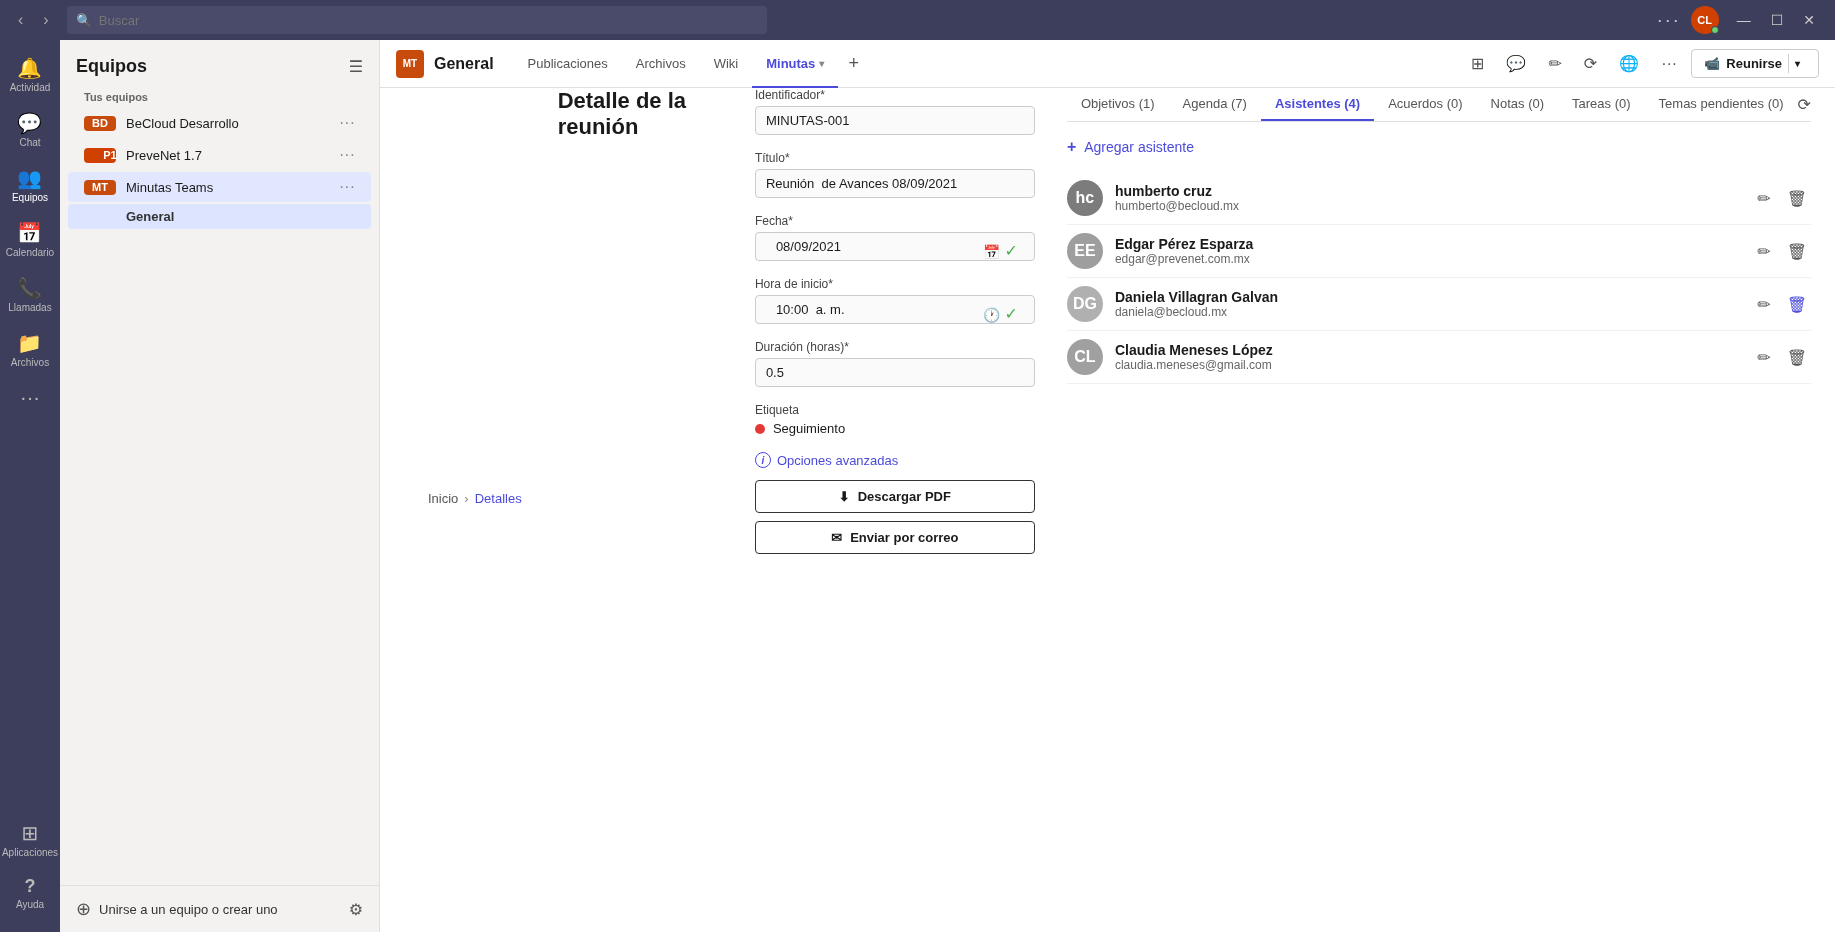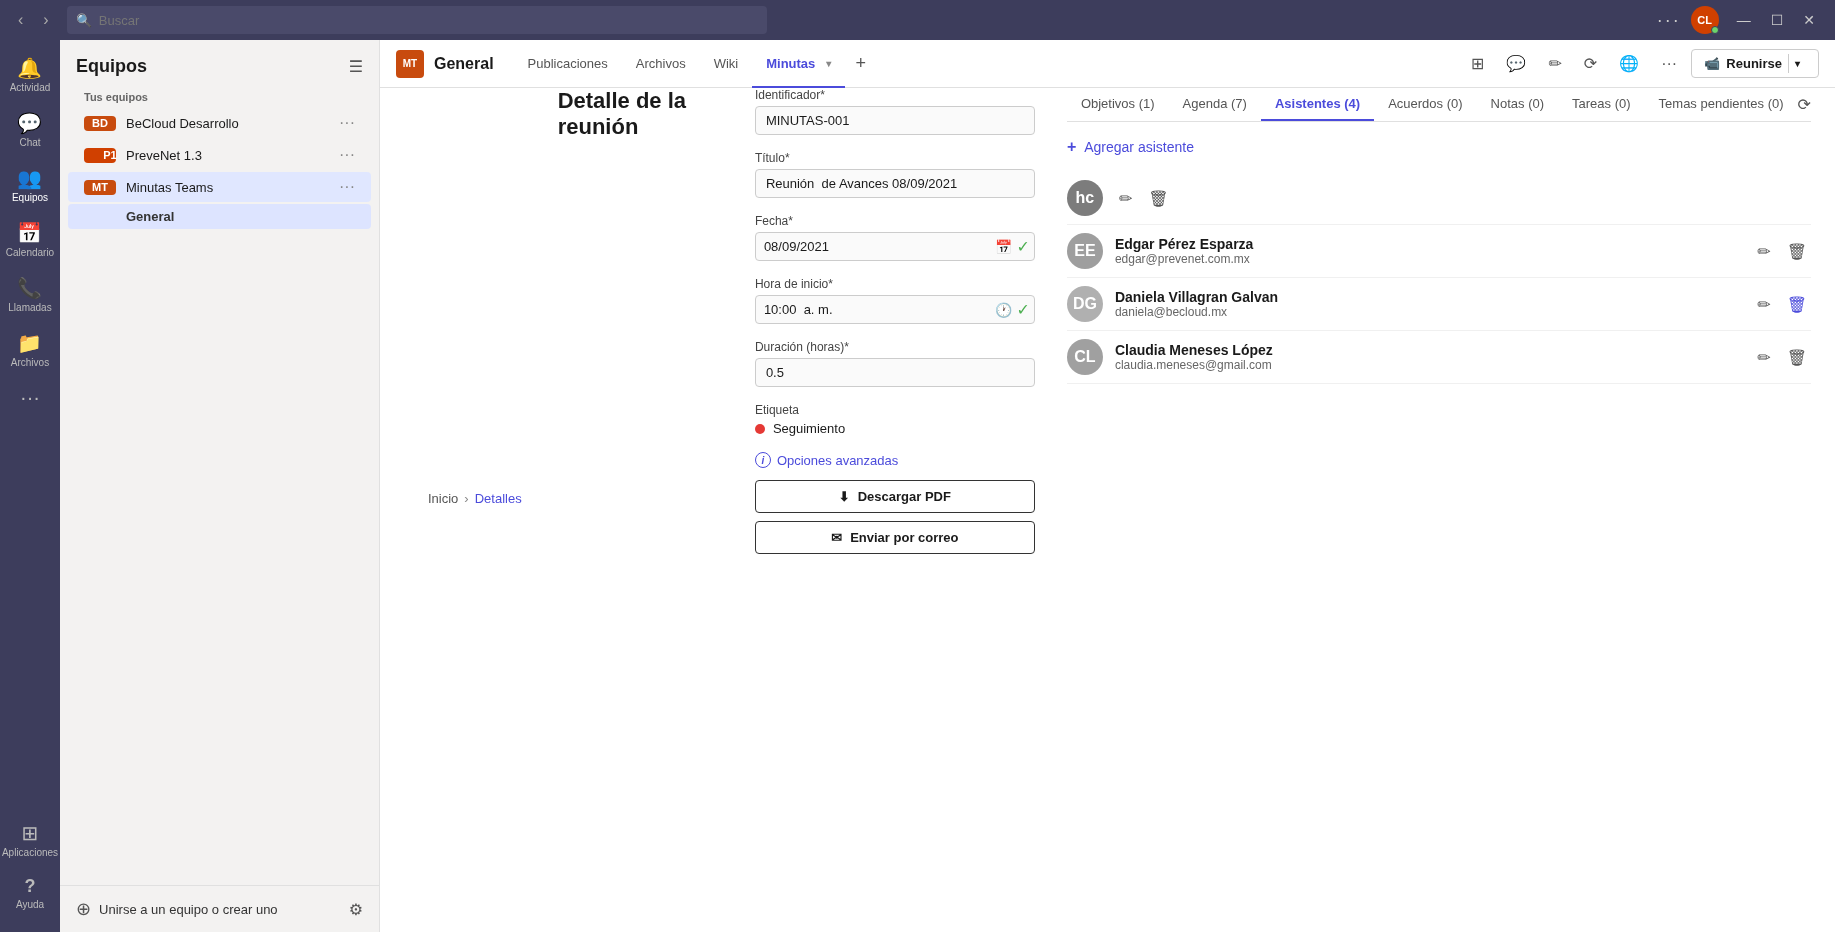--- a/index.html
+++ b/index.html
@@ -238,21 +238,20 @@
       font-size: 13px;
       color: #555;
       cursor: pointer;
       border-bottom: 2px solid transparent;
       margin-bottom: -1px;
     }
     .channel-tab.active {
       color: #4b4bdb;
       border-bottom: 2px solid #4b4bdb;
       font-weight: 600;
-      gap: 7px;
     }
     .tab-dropdown-arrow { font-size: 10px; margin-left: 4px; color: #888; }
     .add-tab-btn {
       padding: 0 10px;
       font-size: 18px;
       color: #555;
       cursor: pointer;
       height: 100%;
       display: flex; align-items: center;
     }
@@ -343,25 +342,25 @@
       width: 100%;
       padding: 6px 10px;
       border: 1px solid #ccc;
       border-radius: 4px;
       font-size: 13px;
       color: #1a1a1a;
       background: #fafafa;
     }
     .form-input-with-icon {
       display: flex;
-      align-items: center;
+      align-items: flex-end;
       border: 1px solid #ccc;
       border-radius: 4px;
       background: #fafafa;
-      padding: 0 4px;
+      padding: 0 16px;
       width: 100%;
     }
     .form-input-with-icon input {
       border: none;
       background: transparent;
       outline: none;
       font-size: 13px;
       flex: 1;
       padding: 6px 4px;
       color: #1a1a1a;
@@ -577,21 +576,21 @@
         <span>BD</span>
       </div>
       <span class="team-name">BeCloud Desarrollo</span>
       <span class="team-more">···</span>
     </div>
 
     <div class="team-item">
       <div class="team-avatar" style="background:#d04000;padding-left:20px;">
         <span>P1</span>
       </div>
-      <span class="team-name">PreveNet 1.3</span>
+      <span class="team-name">PreveNet 1.7</span>
       <span class="team-more">···</span>
     </div>
 
     <div class="team-item active">
       <div class="team-avatar" style="background:#c84b0e;">
         <span>MT</span>
       </div>
       <span class="team-name">Minutas Teams</span>
       <span class="team-more">···</span>
     </div>
@@ -748,20 +747,24 @@
 
           <div class="add-attendee-row">
             <span class="plus-icon">+</span>
             <span>Agregar asistente</span>
           </div>
 
           <div class="attendee-row">
             <div class="attendee-avatar" style="background:#7c7c7c;">
               <span>hc</span>
             </div>
+            <div class="attendee-info">
+              <div class="attendee-name">humberto cruz</div>
+              <div class="attendee-email">humberto@becloud.mx</div>
+            </div>
             <div class="attendee-actions">
               <span class="attendee-action-btn">✏</span>
               <span class="attendee-action-btn">🗑</span>
             </div>
           </div>
 
           <div class="attendee-row">
             <div class="attendee-avatar" style="background:#9e9e9e;">
               <span>EE</span>
             </div>

